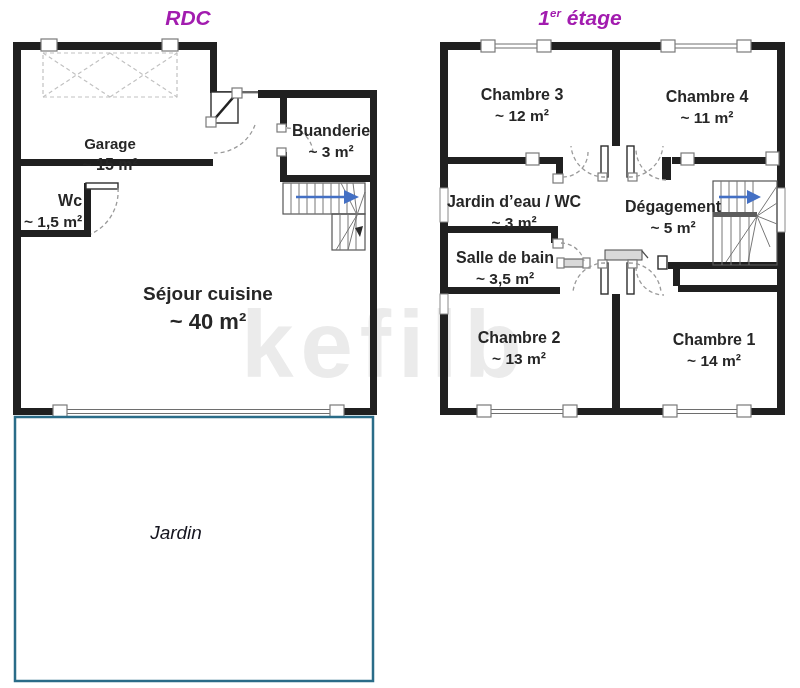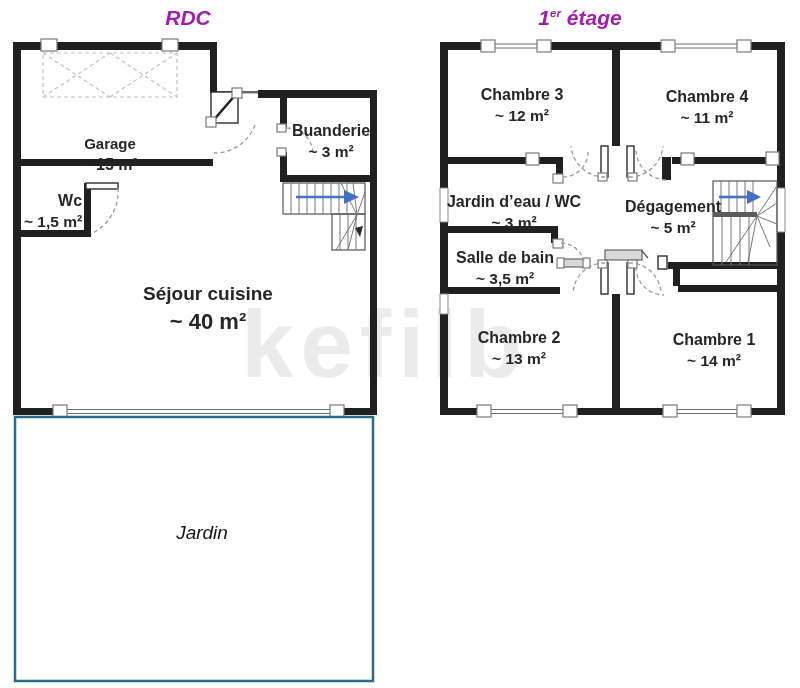--- a/index.html
+++ b/index.html
@@ -243,21 +243,21 @@
     <div class="rarea s15">~ 3 m²</div>
   </div>
   <div class="label" style="left:53px;top:211px;">
     <div class="rname s16">Wc</div>
     <div class="rarea s15">~ 1,5 m²</div>
   </div>
   <div class="label" style="left:208px;top:309px;">
     <div class="rname s19">Séjour cuisine</div>
     <div class="rarea s18">~ 40 m²</div>
   </div>
-  <div class="label jardin-label" style="left:202px;top:533px;">
+  <div class="label jardin-label" style="left:176px;top:533px;">
     <div>Jardin</div>
   </div>
 
   <div class="label" style="left:522px;top:105px;">
     <div class="rname s16">Chambre 3</div>
     <div class="rarea s15">~ 12 m²</div>
   </div>
   <div class="label" style="left:707px;top:107px;">
     <div class="rname s16">Chambre 4</div>
     <div class="rarea s15">~ 11 m²</div>

